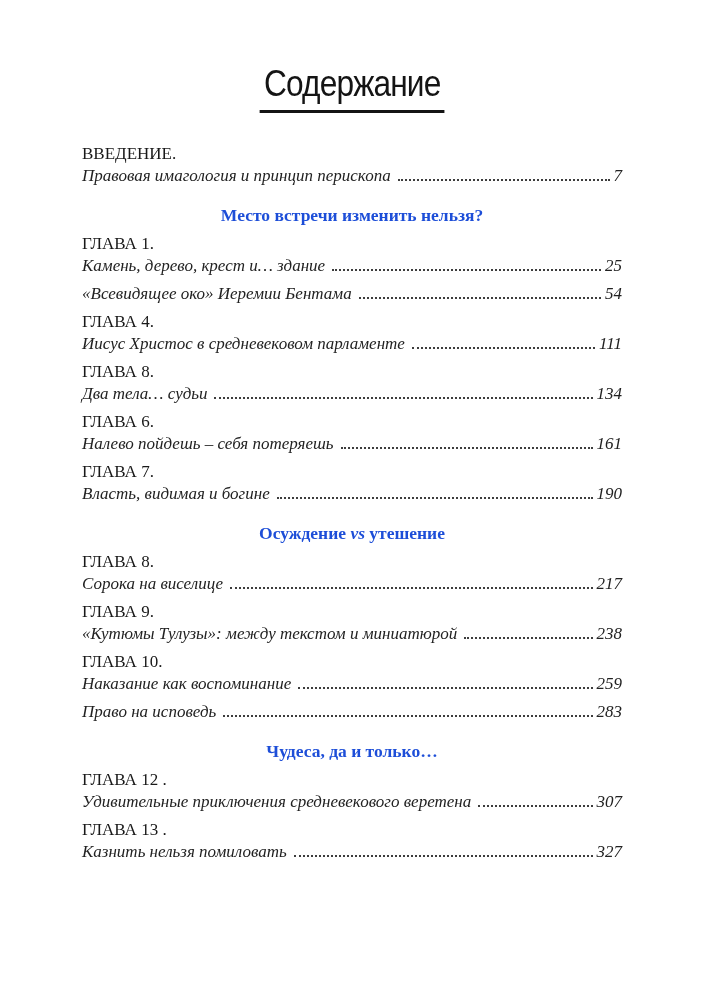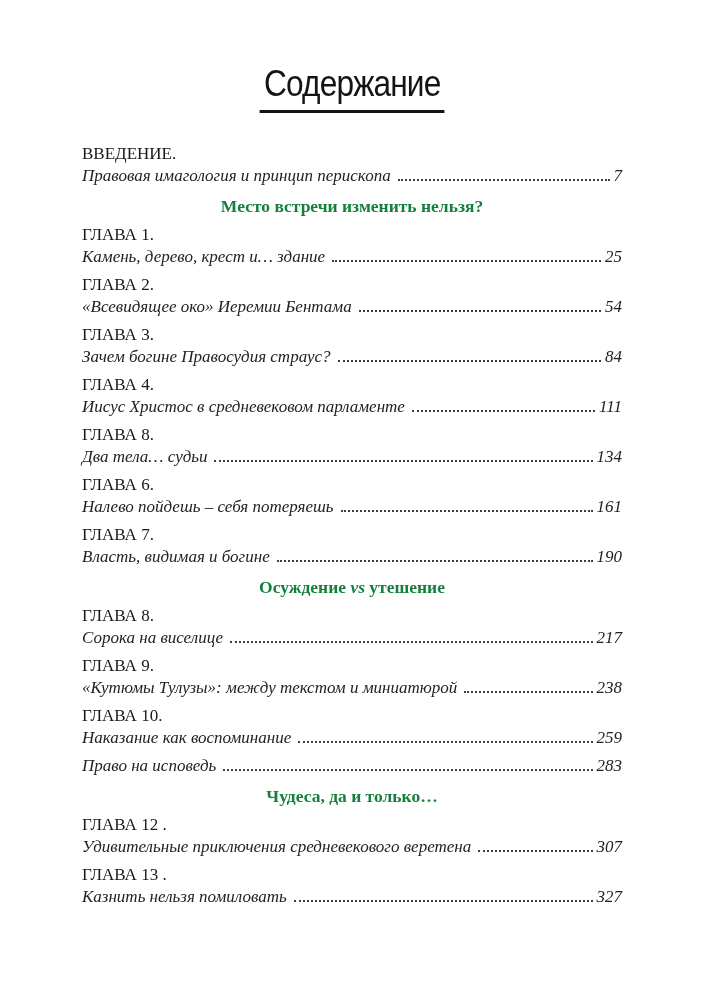--- a/index.html
+++ b/index.html
@@ -26,22 +26,22 @@
     letter-spacing: -1px;
     transform: scaleX(0.88);
     border-bottom: 3px solid #141414;
     padding: 0 5px 6px 5px;
   }
   .section-heading {
     text-align: center;
     font-weight: bold;
     font-size: 17.5px;
     line-height: 22px;
-    margin: 9px 0 7px 0;
-    color: #15803d;
+    margin: 18px 0 7px 0;
+    color: #1d4ed8;
   }
   .section-heading i { font-weight: bold; }
   .entry { margin-bottom: 7px; }
   .entry-label {
     font-weight: normal;
     font-size: 17px;
     line-height: 22px;
     color: #191919;
   }
   .entry-row {
@@ -83,33 +83,24 @@
 
   <div class="entry">
     <div class="entry-label">ГЛАВА 1.</div>
     <div class="entry-row">
       <span class="entry-title">Камень, дерево, крест и… здание</span>
       <span class="leader"></span>
       <span class="pagenum">25</span>
     </div>
   </div>
   <div class="entry">
-    <div class="entry-label">ГЛАВА 2.</div>
     <div class="entry-row">
       <span class="entry-title">«Всевидящее око» Иеремии Бентама</span>
       <span class="leader"></span>
       <span class="pagenum">54</span>
-    </div>
-  </div>
-  <div class="entry">
-    <div class="entry-label">ГЛАВА 3.</div>
-    <div class="entry-row">
-      <span class="entry-title">Зачем богине Правосудия страус?</span>
-      <span class="leader"></span>
-      <span class="pagenum">84</span>
     </div>
   </div>
   <div class="entry">
     <div class="entry-label">ГЛАВА 4.</div>
     <div class="entry-row">
       <span class="entry-title">Иисус Христос в средневековом парламенте</span>
       <span class="leader"></span>
       <span class="pagenum">111</span>
     </div>
   </div>

